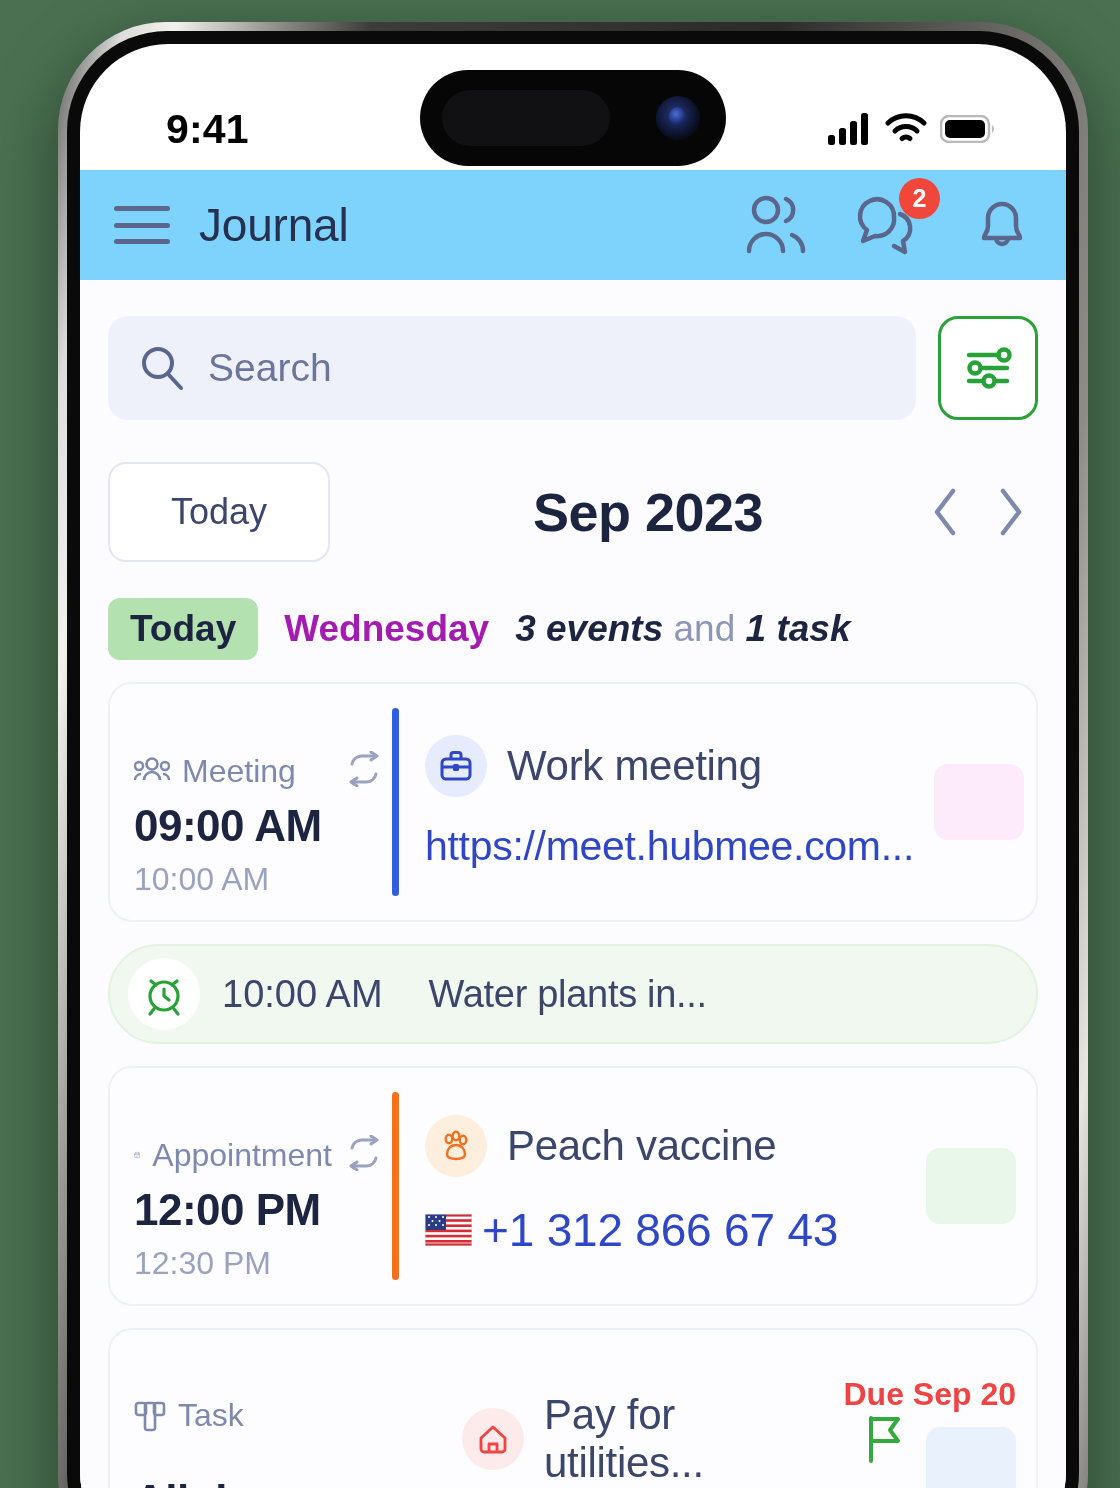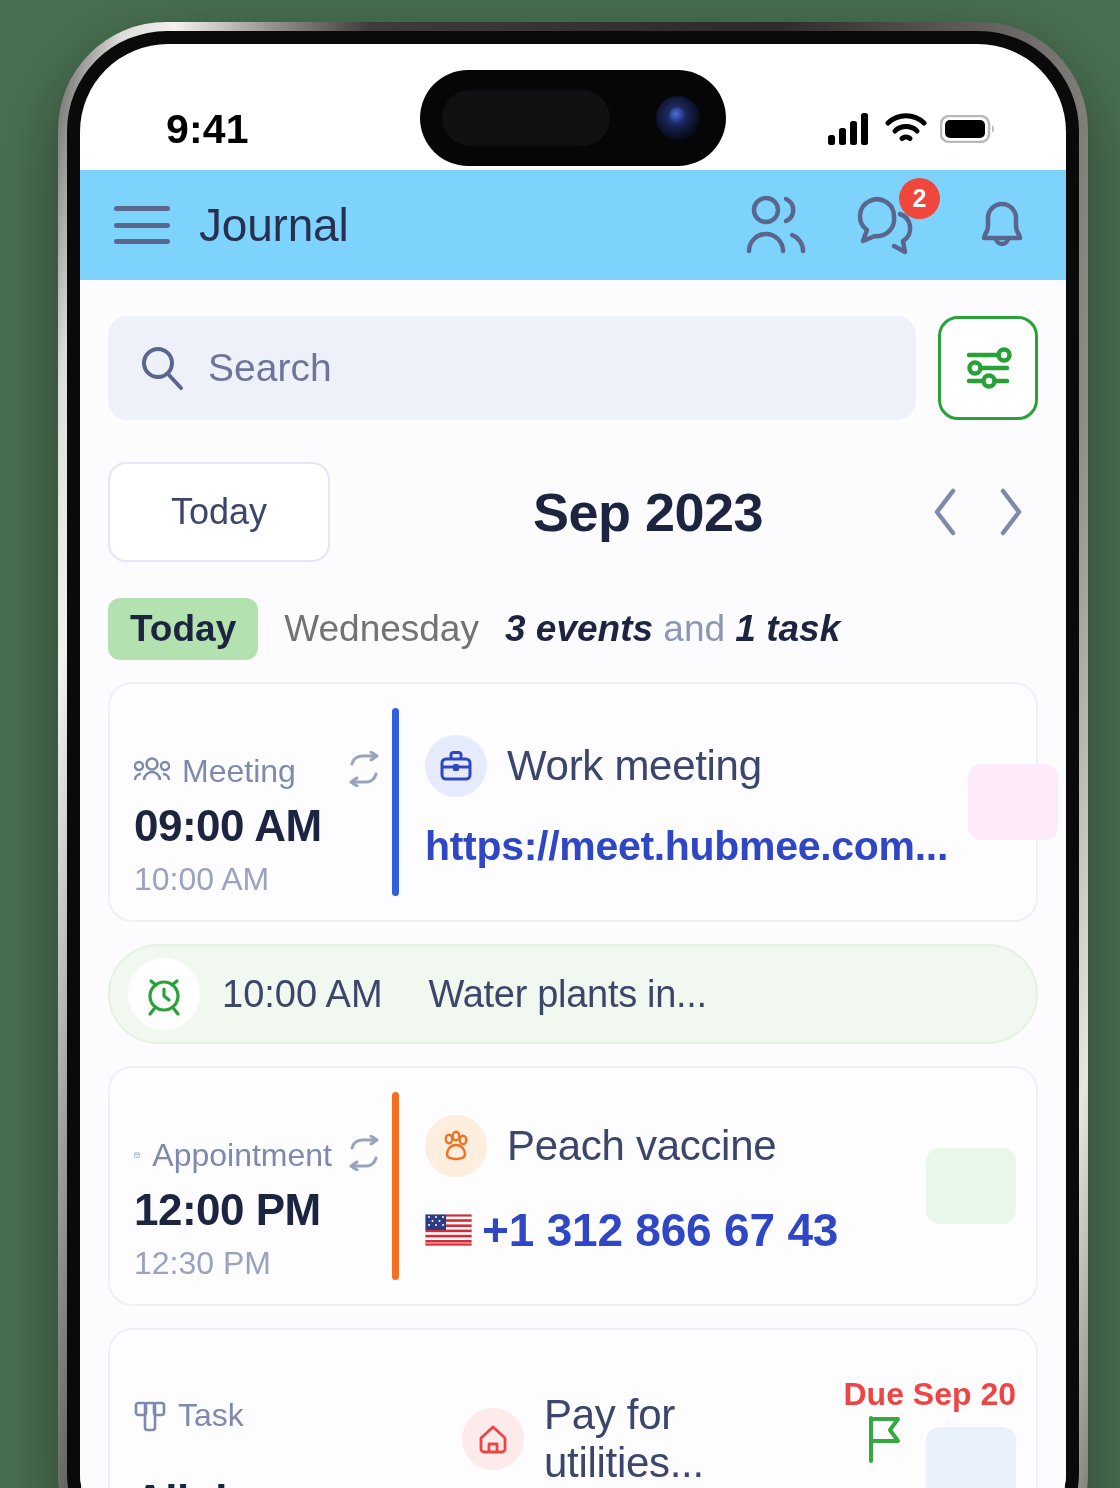--- a/index.html
+++ b/index.html
@@ -157,21 +157,21 @@
 
   .summary-row {
     display: flex; align-items: center; gap: 26px;
     padding-top: 36px;
   }
   .today-pill {
     background: #b3e2b0; border-radius: 12px;
     padding: 10px 22px;
     font-size: 37px; font-weight: 700; color: #1d2440;
   }
-  .sum-weekday { font-size: 37px; color: #737373; }
+  .sum-weekday { font-size: 37px; color: #a21caf; font-weight: bold; }
   .sum-text { font-size: 37px; color: #8d96b5; }
   .sum-text b { color: #1d2440; font-weight: 700; font-style: italic; }
 
   
   .card {
     margin-top: 22px;
     border: 2px solid #edeff9;
     border-radius: 24px;
     background: #fdfdff;
     display: flex;
@@ -187,21 +187,21 @@
   .time-allday { font-size: 44px; font-weight: 700; color: #1d2440; margin-top: 42px; letter-spacing: -0.5px; }
 
   .accent-bar { width: 7px; border-radius: 4px; flex-shrink: 0; margin: 2px 0; }
   .card-main { flex: 1; padding-left: 26px; display: flex; flex-direction: column; justify-content: center; }
   .card-title-row { display: flex; align-items: center; gap: 20px; }
   .cat-ico {
     width: 62px; height: 62px; border-radius: 50%;
     display:flex; align-items:center; justify-content:center; flex-shrink: 0;
   }
   .card-title { font-size: 42px; color: #3c466b; letter-spacing: -0.3px; }
-  .card-sub-row { display: flex; align-items: center; gap: 10px; margin-top: 26px; font-weight: bold; }
+  .card-sub-row { display: flex; align-items: center; gap: 10px; margin-top: 26px; }
   .card-link { font-size: 41px; color: #2f47c4; letter-spacing: -0.3px; }
   .card-phone { font-size: 46px; color: #2f47c4; letter-spacing: -0.2px; }
   .flag-ico { width: 47px; height: 32px; flex-shrink: 0; }
 
   .card-right { width: 110px; flex-shrink: 0; display:flex; flex-direction: column; align-items: flex-end; justify-content: center; }
   .swatch { width: 90px; height: 76px; border-radius: 14px; }
   .due-label { font-size: 32px; font-weight: 700; color: #ef4444; white-space: nowrap; }
 
   
   .reminder {

